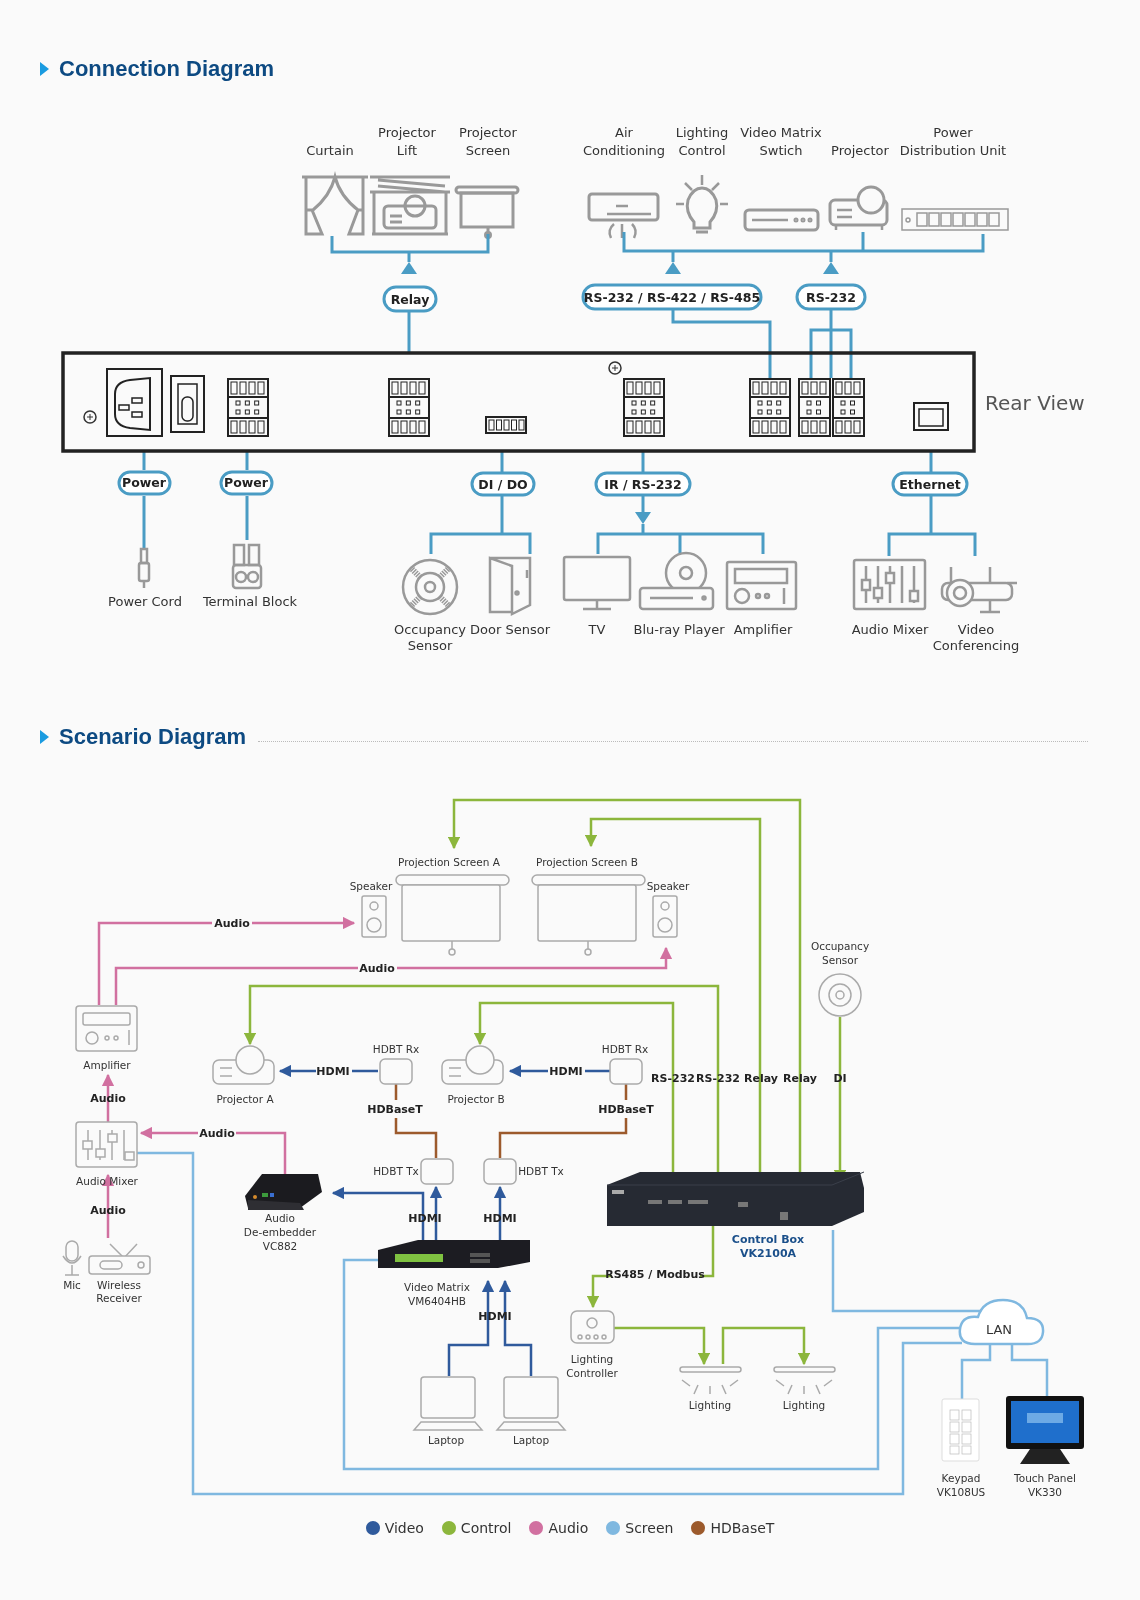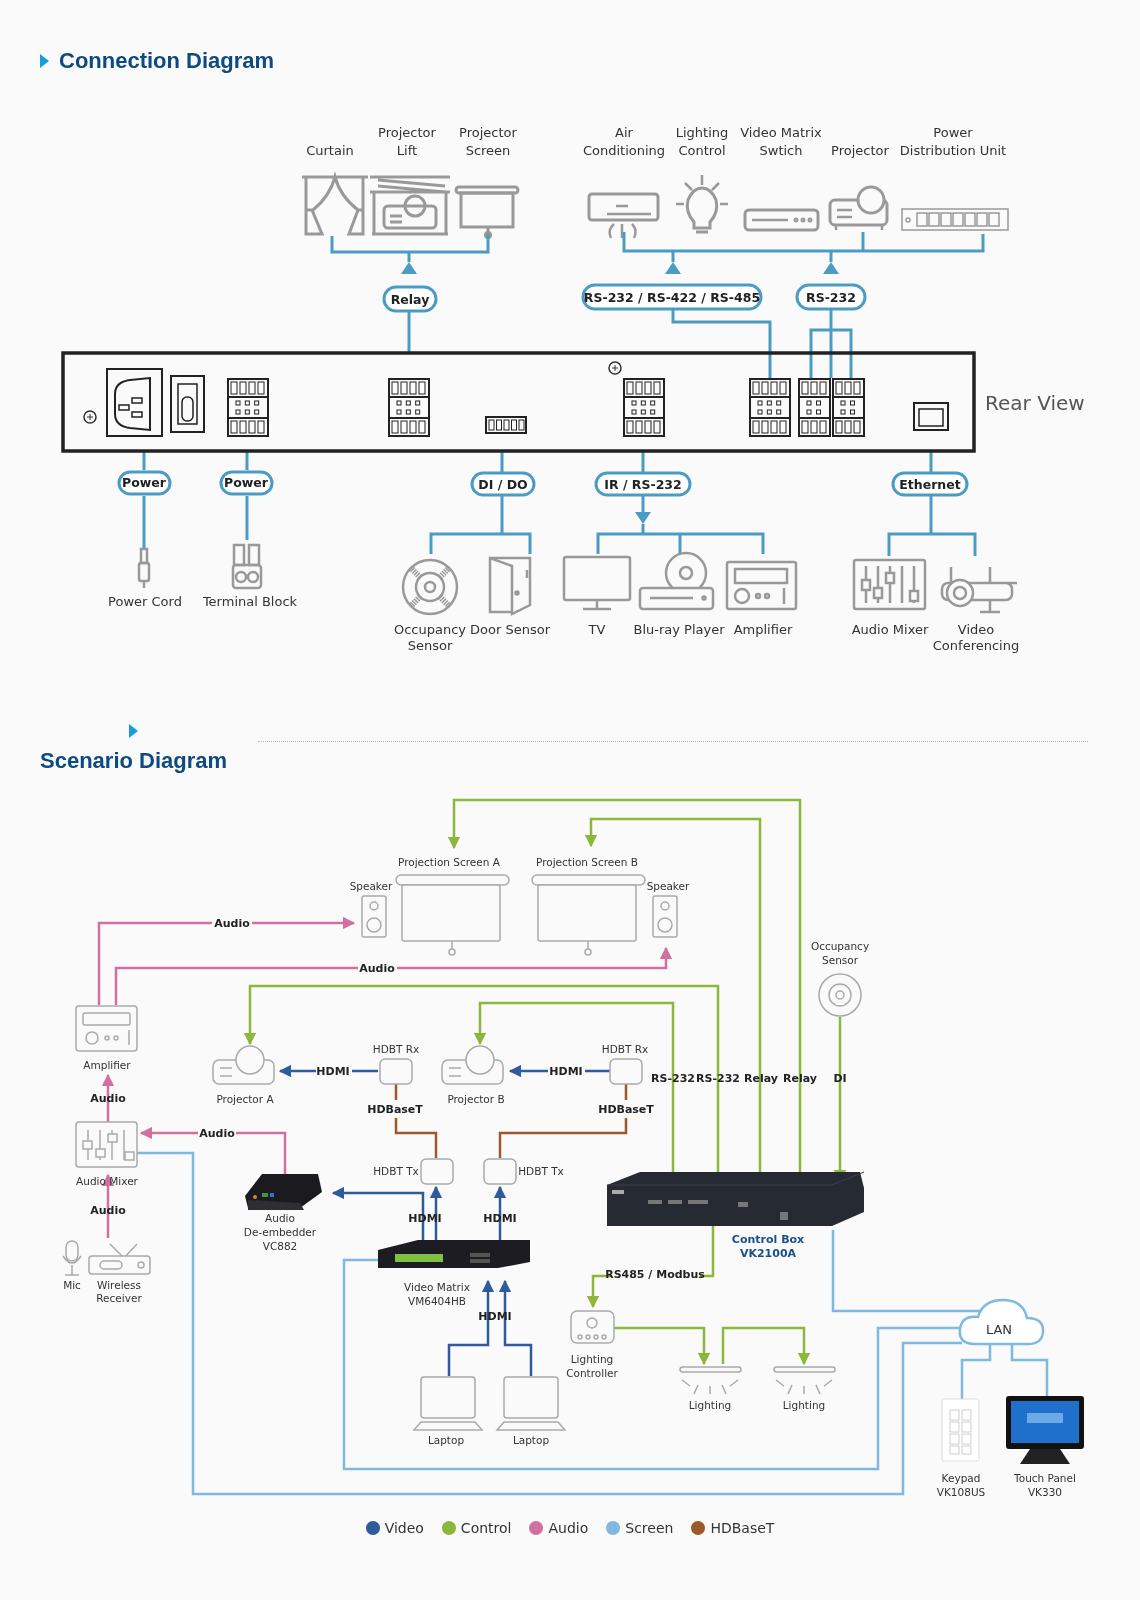--- a/index.html
+++ b/index.html
@@ -14,25 +14,25 @@
   .ctl-name{font-family:"DejaVu Sans",sans-serif;font-weight:bold;font-size:11px;fill:#1a4f8a;text-anchor:middle;}
   .rear{font-family:"DejaVu Sans",sans-serif;font-size:20px;fill:#555;}
   .legend{position:absolute;top:1520px;left:0;width:1140px;display:flex;justify-content:center;gap:18px;font-family:"DejaVu Sans",sans-serif;font-size:14px;color:#333;}
   .legend .item{display:flex;align-items:center;gap:5px;}
   .legend .dot{width:14px;height:14px;border-radius:50%;display:inline-block;}
   .dotline{position:absolute;top:741px;left:258px;width:830px;border-top:1px dotted #bbb;}
 </style>
 </head>
 <body>
 
-<div class="section-title" style="top:48px;">
+<div class="section-title" style="top:56px;">
   <span class="tri"></span>
   <span>Connection Diagram</span>
 </div>
-<div class="section-title" style="top:724px;flex-direction:column;">
+<div class="section-title" style="top:724px;">
   <span class="tri"></span>
   <span>Scenario Diagram</span>
 </div>
 <div class="dotline"></div>
 
 <svg width="1140" height="1600" viewBox="0 0 1140 1600">
   <defs>
     <marker id="arB" viewBox="0 0 10 10" refX="9" refY="5" markerWidth="6" markerHeight="6" orient="auto">
         <path d="M0,0 L10,5 L0,10z" fill="#4a9cc4"></path>
       </marker>

